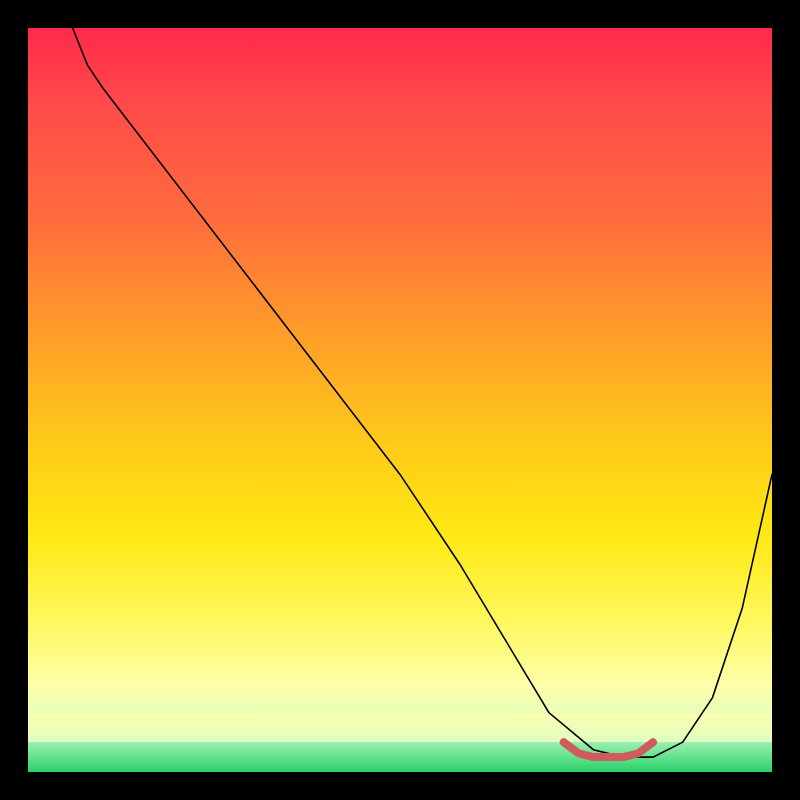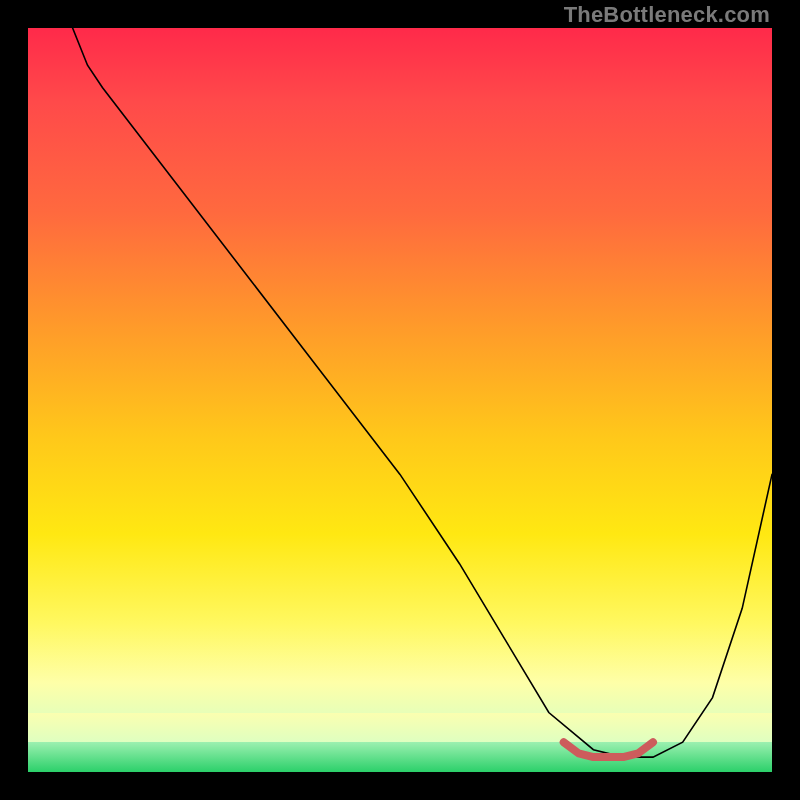--- a/index.html
+++ b/index.html
@@ -101,14 +101,13 @@
     <div class="gradient-bg"></div>
     <div class="cream-band"></div>
     <div class="green-bottom"></div>
 
     <svg class="curve-svg" viewBox="0 0 744 744" preserveAspectRatio="none">
       <path id="main-curve" fill="none" stroke="#000000" stroke-width="1.6" stroke-linecap="round" d="M44.6 0.0 L59.5 37.2 L74.4 59.5 L148.8 156.2 L223.2 253.0 L297.6 349.7 L372.0 446.4 L431.5 535.7 L476.2 610.1 L520.8 684.5 L565.4 721.7 L595.2 729.1 L625.0 729.1 L654.7 714.2 L684.5 669.6 L714.2 580.3 L744.0 446.4"></path>
       <path id="marker-curve" fill="none" stroke="#cd5c5c" stroke-width="8" stroke-linecap="round" stroke-linejoin="round" d="M535.7 714.2 L550.6 725.4 L565.4 729.1 L580.3 729.1 L595.2 729.1 L610.1 725.4 L625.0 714.2"></path>
     </svg>
   </div>
 
-  <div class="watermark">TheBottleneck.com</div>
 </div>
 
 </body></html>

